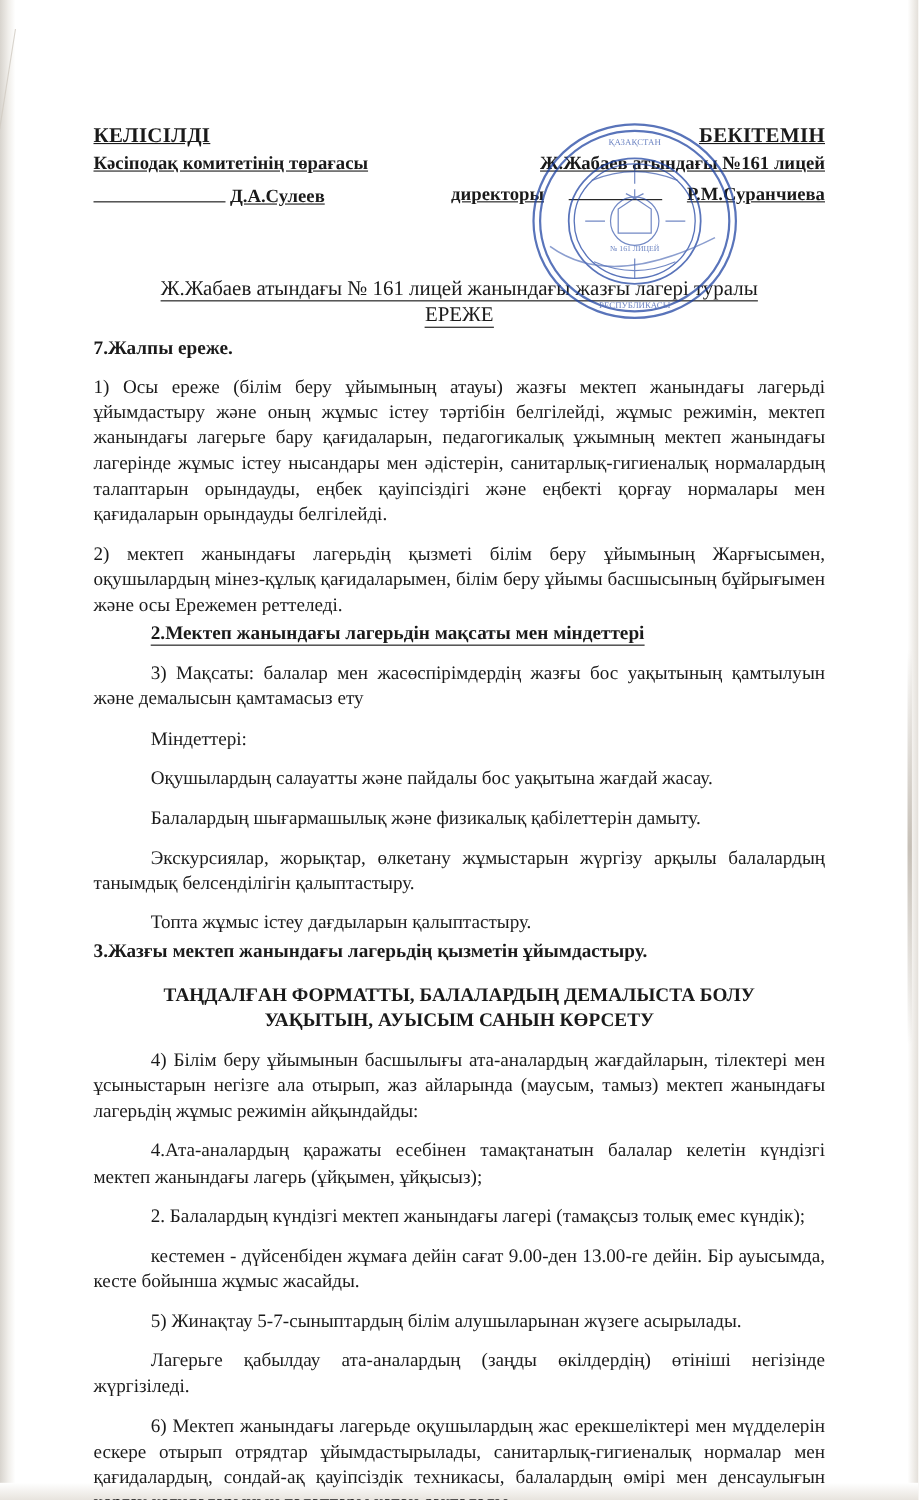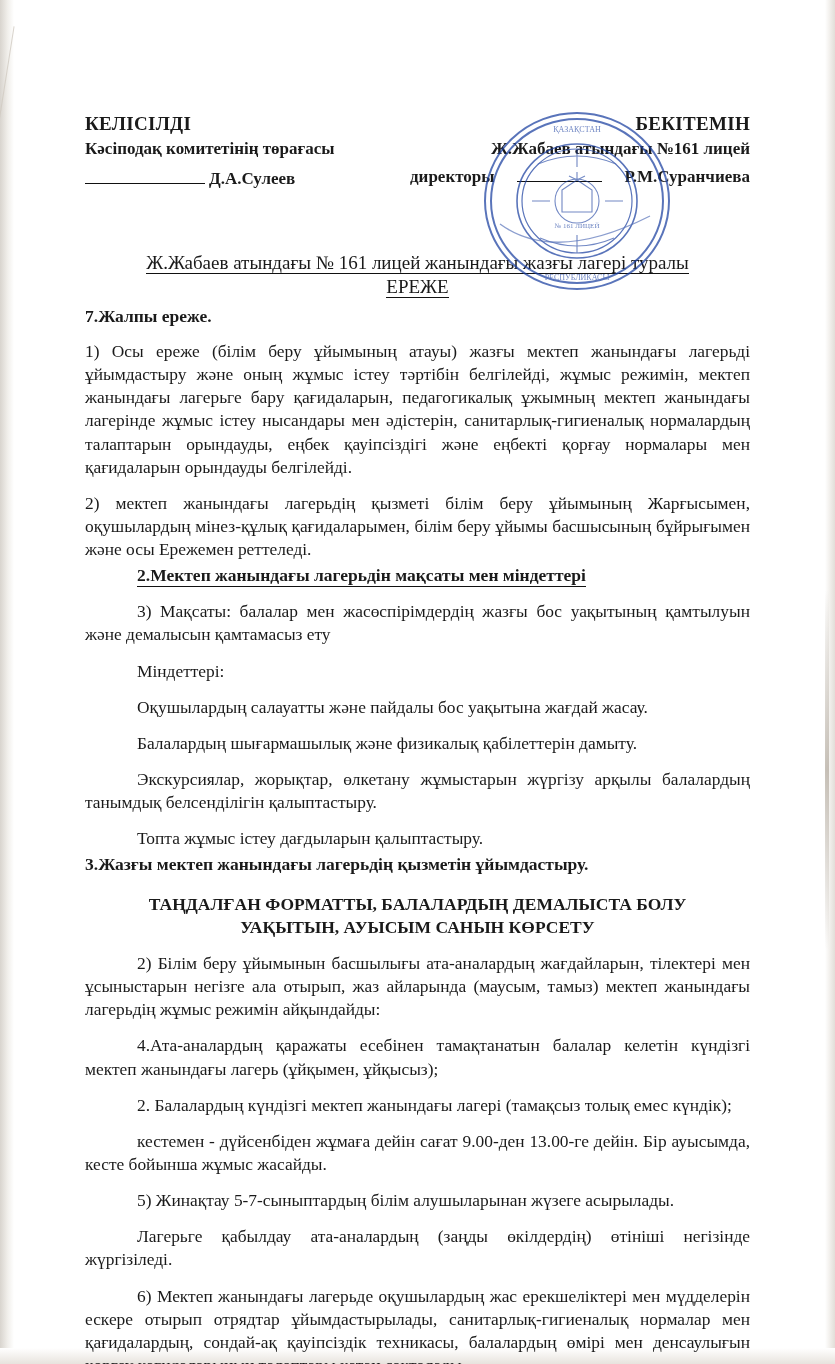--- a/index.html
+++ b/index.html
@@ -61,20 +61,21 @@
     left: 85px;
     top: 112px;
     width: 665px;
   }
 
   .approve-row {
     display: flex;
     justify-content: space-between;
     align-items: flex-start;
     position: relative;
+    text-decoration: underline;
   }
   .approve-left { width: 300px; }
   .approve-right { width: 340px; text-align: right; }
   .head-word {
     font-size: 19px;
     font-weight: bold;
     letter-spacing: .3px;
     line-height: 1.25;
   }
   .sub-line {
@@ -249,21 +250,21 @@
     <p class="para ind2">Экскурсиялар, жорықтар, өлкетану жұмыстарын жүргізу арқылы балалардың танымдық белсенділігін қалыптастыру.</p>
     <p class="para ind2">Топта жұмыс істеу дағдыларын қалыптастыру.</p>
 
     <div class="bold-line">3.Жазғы мектеп жанындағы лагерьдің қызметін ұйымдастыру.</div>
 
     <div class="center-head">
       <span>ТАҢДАЛҒАН ФОРМАТТЫ, БАЛАЛАРДЫҢ ДЕМАЛЫСТА БОЛУ</span><br>
       <span>УАҚЫТЫН, АУЫСЫМ САНЫН КӨРСЕТУ</span>
     </div>
 
-    <p class="para ind2">2) Білім беру ұйымынын басшылығы ата-аналардың жағдайларын, тілектері мен ұсыныстарын  негізге ала отырып, жаз айларында (маусым, тамыз) мектеп жанындағы лагерьдің жұмыс режимін айқындайды:</p>
+    <p class="para ind2">4) Білім беру ұйымынын басшылығы ата-аналардың жағдайларын, тілектері мен ұсыныстарын  негізге ала отырып, жаз айларында (маусым, тамыз) мектеп жанындағы лагерьдің жұмыс режимін айқындайды:</p>
     <p class="para ind2">4.Ата-аналардың қаражаты есебінен тамақтанатын балалар келетін  күндізгі мектеп жанындағы лагерь (ұйқымен, ұйқысыз);</p>
     <p class="para ind2">2. Балалардың  күндізгі  мектеп жанындағы лагері (тамақсыз толық емес күндік);</p>
     <p class="para ind2">кестемен - дүйсенбіден жұмаға дейін сағат 9.00-ден 13.00-ге дейін. Бір ауысымда, кесте бойынша жұмыс жасайды.</p>
     <p class="para ind2">5) Жинақтау 5-7-сыныптардың білім алушыларынан жүзеге асырылады.</p>
     <p class="para ind2">Лагерьге  қабылдау ата-аналардың (заңды өкілдердің) өтініші негізінде жүргізіледі.</p>
     <p class="para ind2">6) Мектеп жанындағы лагерьде оқушылардың жас ерекшеліктері мен мүдделерін ескере отырып отрядтар  ұйымдастырылады, санитарлық-гигиеналық нормалар мен қағидалардың, сондай-ақ қауіпсіздік техникасы, балалардың өмірі мен денсаулығын қорғау қағидаларының талаптары қатаң сақталады.</p>
 
   </div>
 </div>
 

